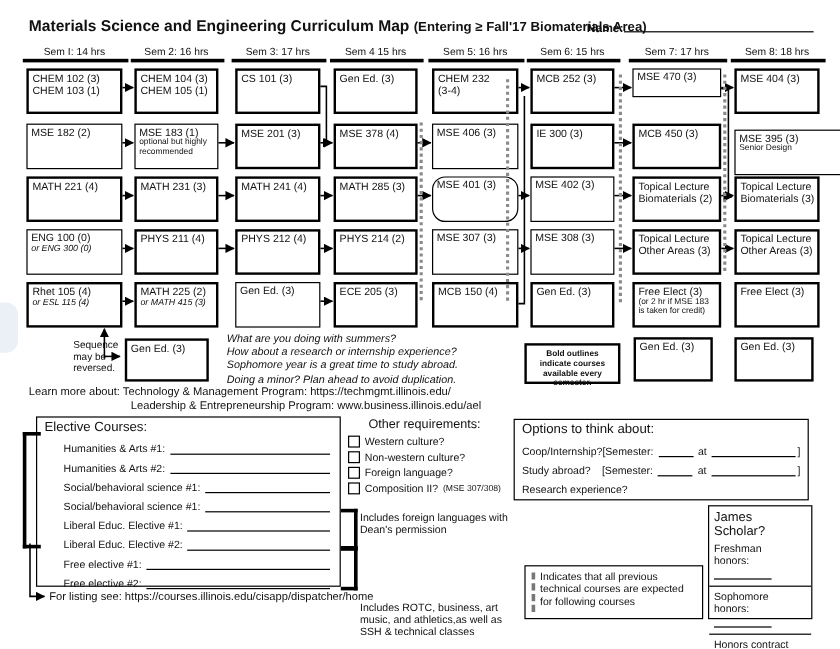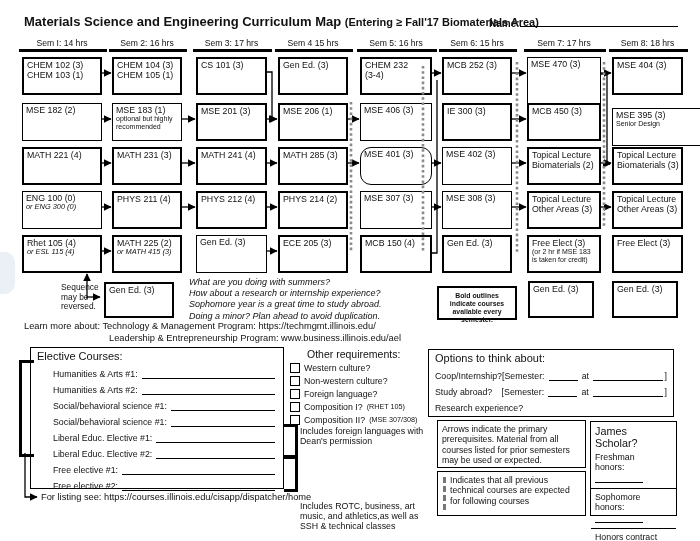--- a/index.html
+++ b/index.html
@@ -117,21 +117,21 @@
       </div>
       <div class="box" style="left: 196px; top: 235px; width: 71px; height: 38px;">
         <div class="box-line">Gen Ed.  (3)</div>
       </div>
       <div class="sem-header" style="left: 313px; top: 38px;">Sem 4  15 hrs</div>
       <div class="sem-bar" style="left: 275px; top: 49px; width: 78px;"></div>
       <div class="box bold" style="left: 278px; top: 57px; width: 70px; height: 38px;">
         <div class="box-line">Gen Ed.  (3)</div>
       </div>
       <div class="box bold" style="left: 278px; top: 103px; width: 70px; height: 38px;">
-        <div class="box-line">MSE 206 (1)</div>
+        <div class="box-line">MSE 378 (4)</div>
       </div>
       <div class="box bold" style="left: 278px; top: 147px; width: 70px; height: 38px;">
         <div class="box-line">MATH 285 (3)</div>
       </div>
       <div class="box bold" style="left: 278px; top: 191px; width: 70px; height: 38px;">
         <div class="box-line">PHYS 214 (2)</div>
       </div>
       <div class="box bold" style="left: 278px; top: 235px; width: 70px; height: 38px;">
         <div class="box-line">ECE 205 (3)</div>
       </div>
@@ -165,21 +165,21 @@
         <div class="box-line">MSE 402 (3)</div>
       </div>
       <div class="box" style="left: 442px; top: 191px; width: 70px; height: 38px;">
         <div class="box-line">MSE 308  (3)</div>
       </div>
       <div class="box bold" style="left: 442px; top: 235px; width: 70px; height: 38px;">
         <div class="box-line">Gen Ed.  (3)</div>
       </div>
       <div class="sem-header" style="left: 564px; top: 38px;">Sem 7:  17 hrs</div>
       <div class="sem-bar" style="left: 524px; top: 49px; width: 82px;"></div>
-      <div class="box" style="left: 527px; top: 57px; width: 74px; height: 48px;">
+      <div class="box" style="left: 527px; top: 57px; width: 74px; height: 24px;">
         <div class="box-line">MSE 470 (3)</div>
       </div>
       <div class="box bold" style="left: 527px; top: 103px; width: 74px; height: 38px;">
         <div class="box-line">MCB 450 (3)</div>
       </div>
       <div class="box bold" style="left: 527px; top: 147px; width: 74px; height: 38px;">
         <div class="box-line">Topical Lecture</div>
         <div class="box-line">Biomaterials (2)</div>
       </div>
       <div class="box bold" style="left: 527px; top: 191px; width: 74px; height: 38px;">
@@ -300,25 +300,20 @@
         <span class="chk"></span>
         <span>Western culture?</span>
       </div>
       <div class="oreq-item">
         <span class="chk"></span>
         <span>Non-western culture?</span>
       </div>
       <div class="oreq-item">
         <span class="chk"></span>
         <span>Foreign language?</span>
-      </div>
-      <div class="oreq-item">
-        <span class="chk"></span>
-        <span>Composition I?</span>
-        <span class="oreq-note">(RHET 105)</span>
       </div>
       <div class="oreq-item">
         <span class="chk"></span>
         <span>Composition II?</span>
         <span class="oreq-note">(MSE 307/308)</span>
       </div>
     </div>
 
   <div class="panel" style="left:428px;top:349px;width:246px;height:68px;">
     <div class="opt-title" style="padding:2px 0 1px 6px;">Options to think about:</div>
@@ -338,23 +333,20 @@
           <span>at</span>
           <span class="u" style="width: 86px; margin: 0px 2px 0px 4px;"></span>
           <span>]</span>
         </div>
         <div class="opt-row">
           <span style="width: 82px;">Research experience?</span>
         </div>
       </div>
   </div>
 
-  <div class="panel" style="left:437px;top:420px;width:149px;height:48px;border-width:1.3px;">
-    <div class="legend-text">Arrows indicate the primary prerequisites.  Material from all courses listed for prior semesters may be used or expected.</div>
-  </div>
 
   <div class="panel" style="left:437px;top:471px;width:149px;height:45px;border-width:1.3px;">
     <div class="dash-glyph"></div>
     <div class="legend-text" style="margin-left:8px;">Indicates that all previous technical courses are expected for following courses</div>
   </div>
 
   <div class="panel" style="left:590px;top:421px;width:87px;height:95px;">
     <div class="james-title">James Scholar?</div>
     <div class="james-sec">
       <div>Freshman</div>

